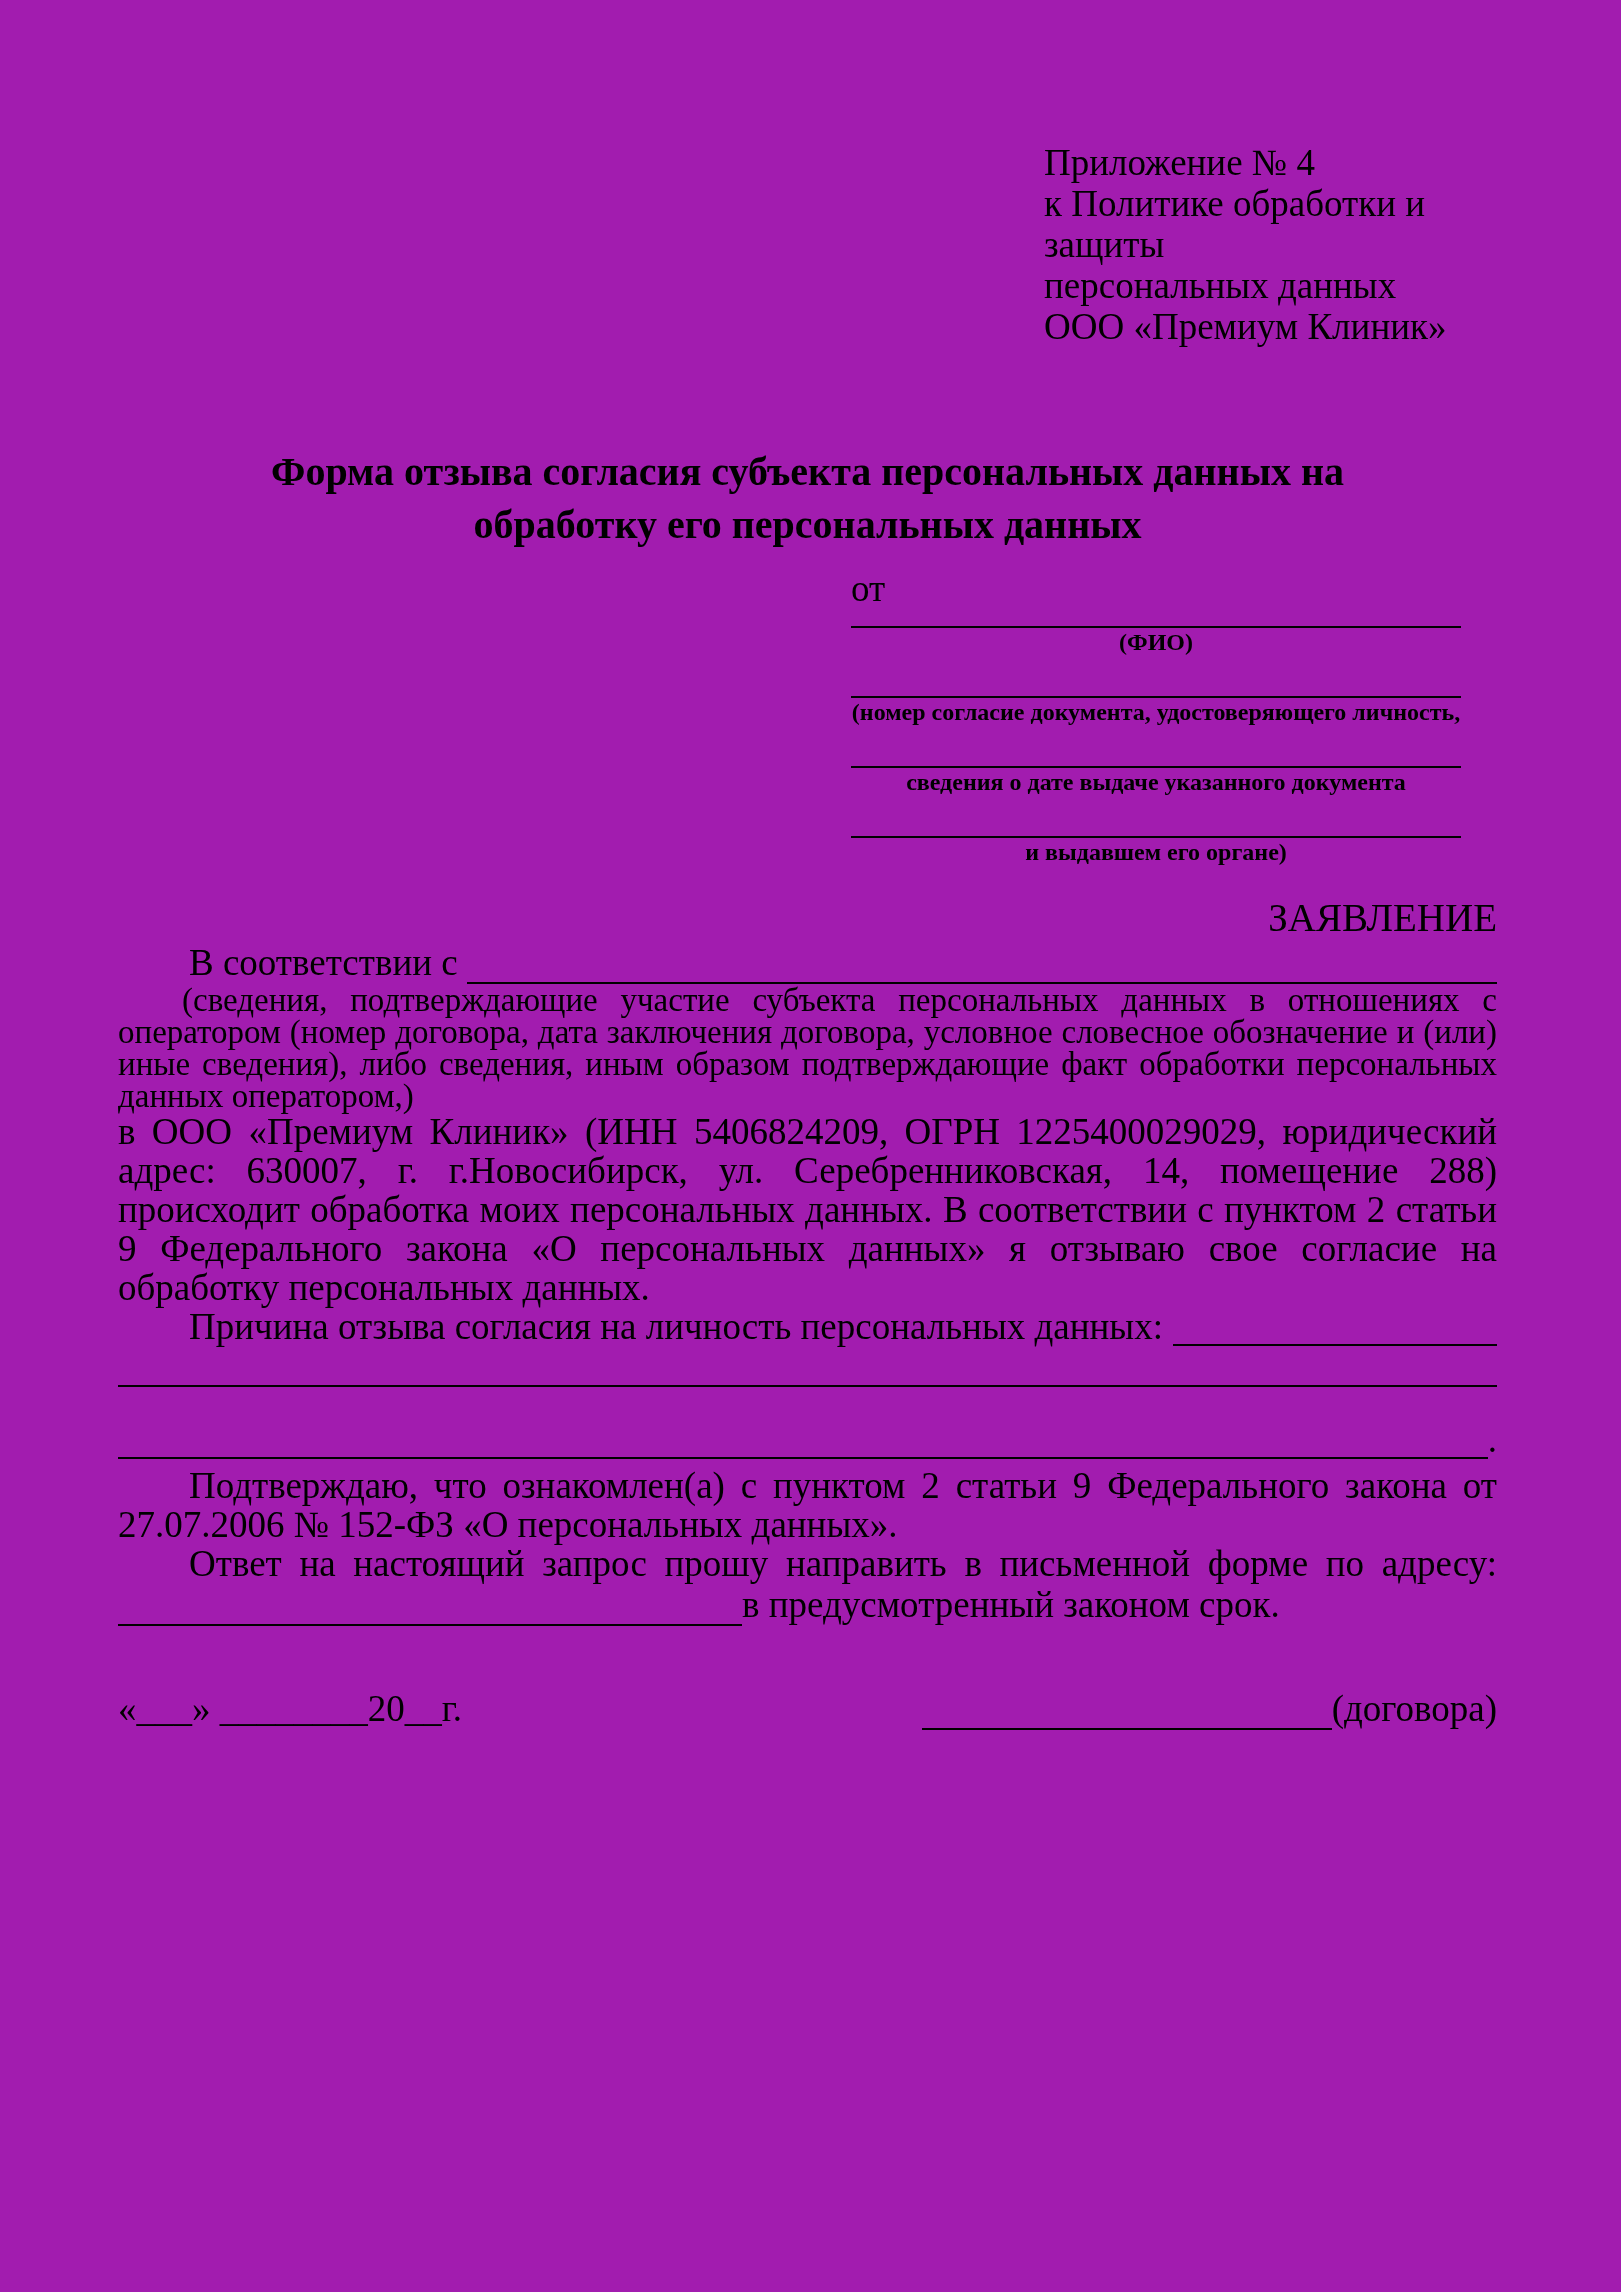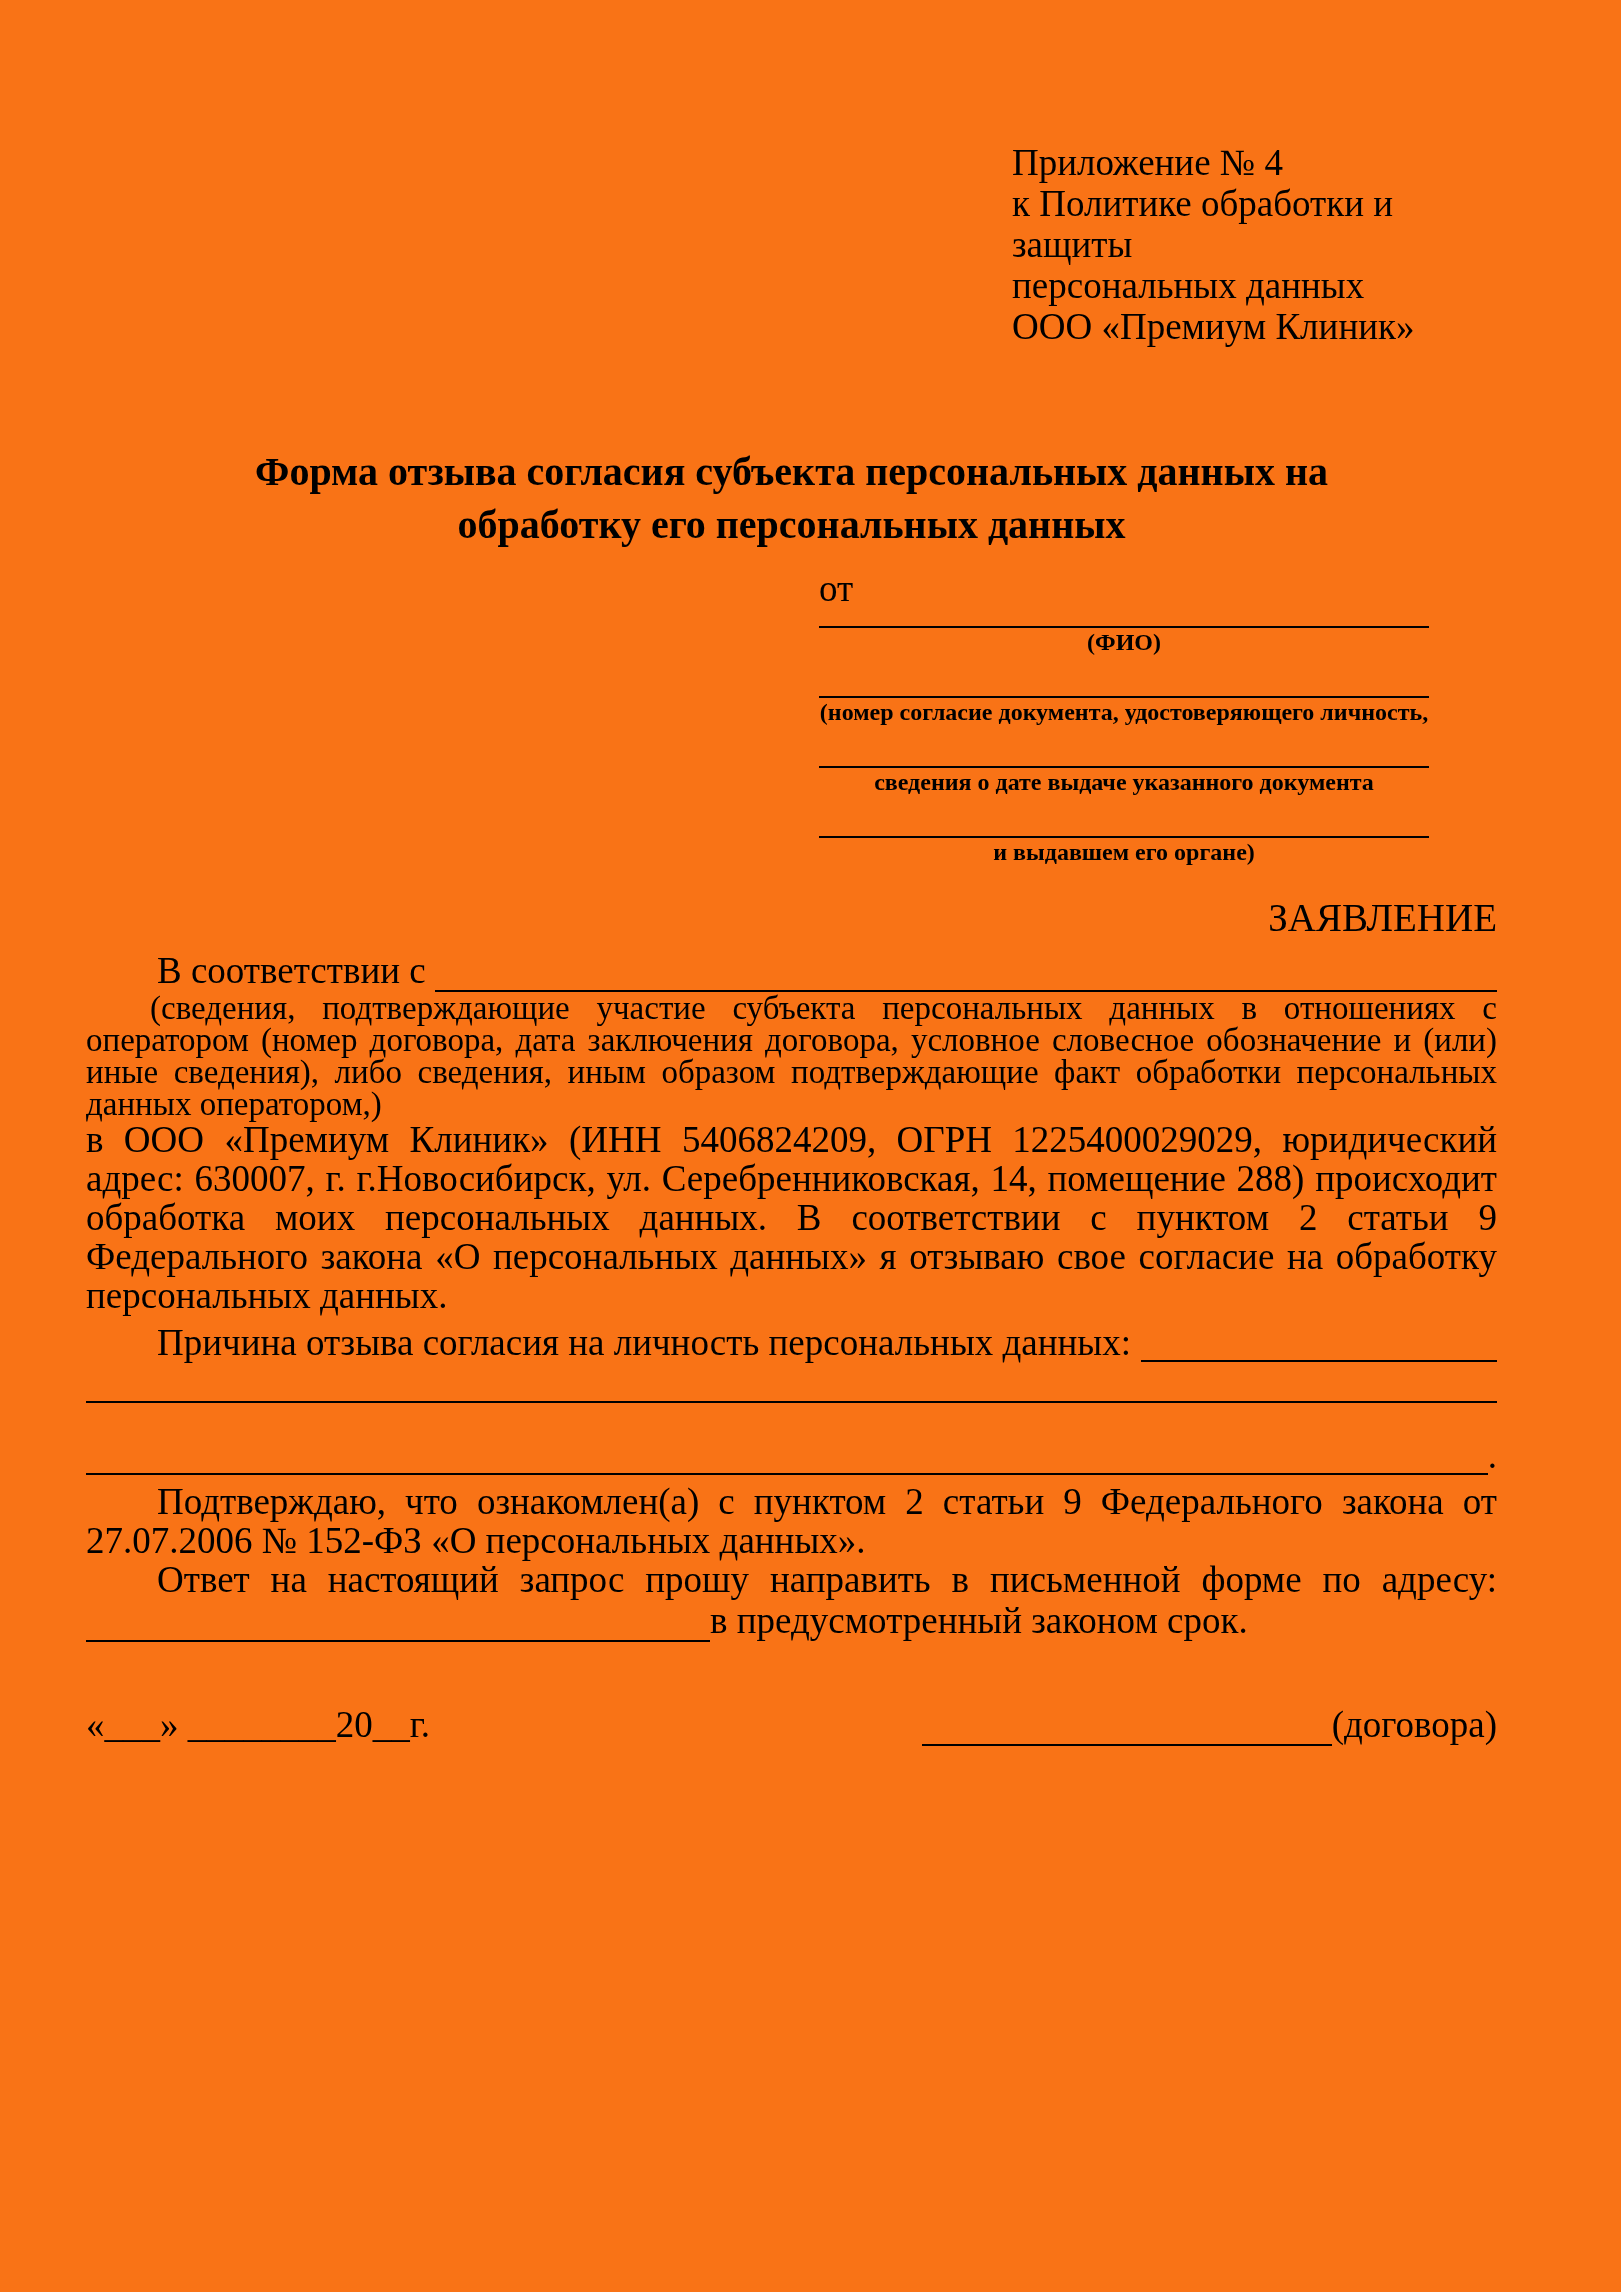--- a/index.html
+++ b/index.html
@@ -5,27 +5,27 @@
   html, body {
     margin: 0;
     padding: 0;
     background: #ffffff;
   }
   .page {
     position: relative;
     width: 1621px;
     height: 2293px;
     margin: 0 auto;
-    background: #f97316;
+    background: #a21caf;
     color: #000000;
     font-family: "Liberation Serif", "DejaVu Serif", serif;
     font-size: 37px;
     line-height: 41px;
     box-sizing: border-box;
-    padding: 142px 124px 0 86px;
+    padding: 142px 124px 0 118px;
     overflow: hidden;
   }
 
   
   .header-block {
     margin-left: 926px;
     line-height: 41px;
   }
 
   
@@ -71,21 +71,21 @@
   }
   .flex-row {
     display: flex;
     align-items: flex-end;
   }
   .intro-row {
     margin-top: 2px;
     padding-left: 71px;
     line-height: 43px;
   }
-  .nowrap { white-space: nowrap; margin-top: 8px; }
+  .nowrap { white-space: nowrap; }
   .fill-blank {
     flex: 1 1 auto;
     border-bottom: 2.9px solid #000;
     margin-left: 9.8px;
     height: 37px;
   }
   .footnote {
     margin: 0;
     font-size: 33px;
     line-height: 32px;

